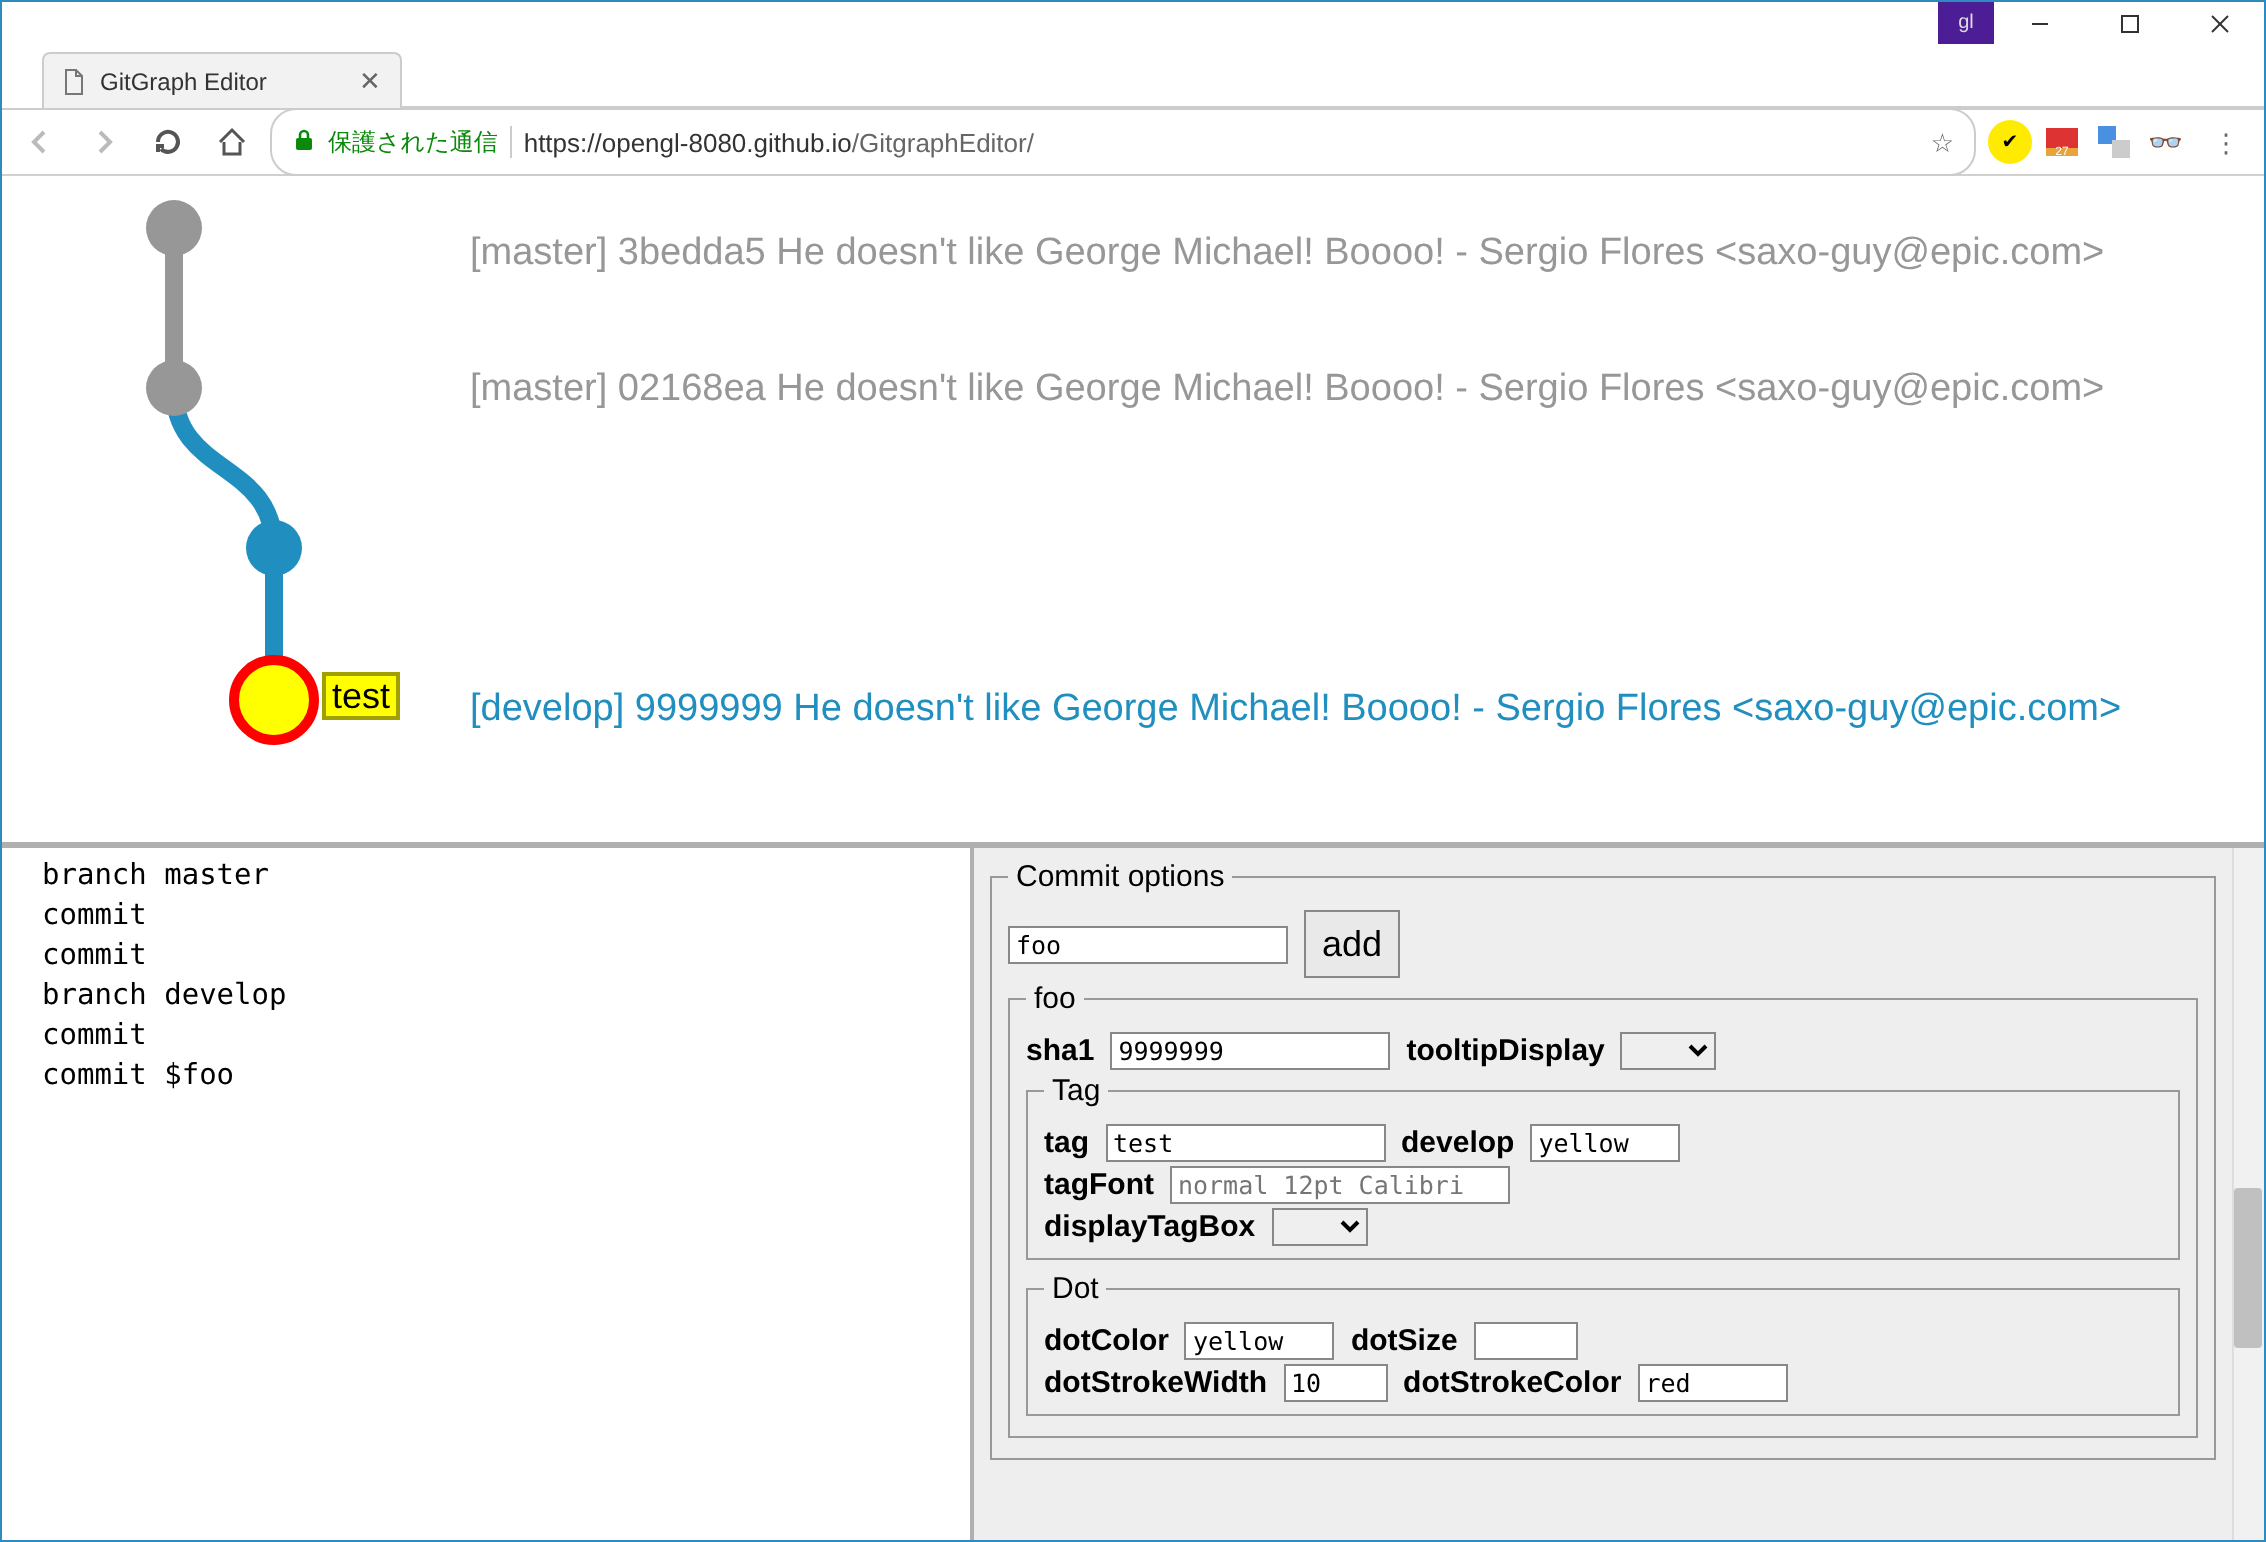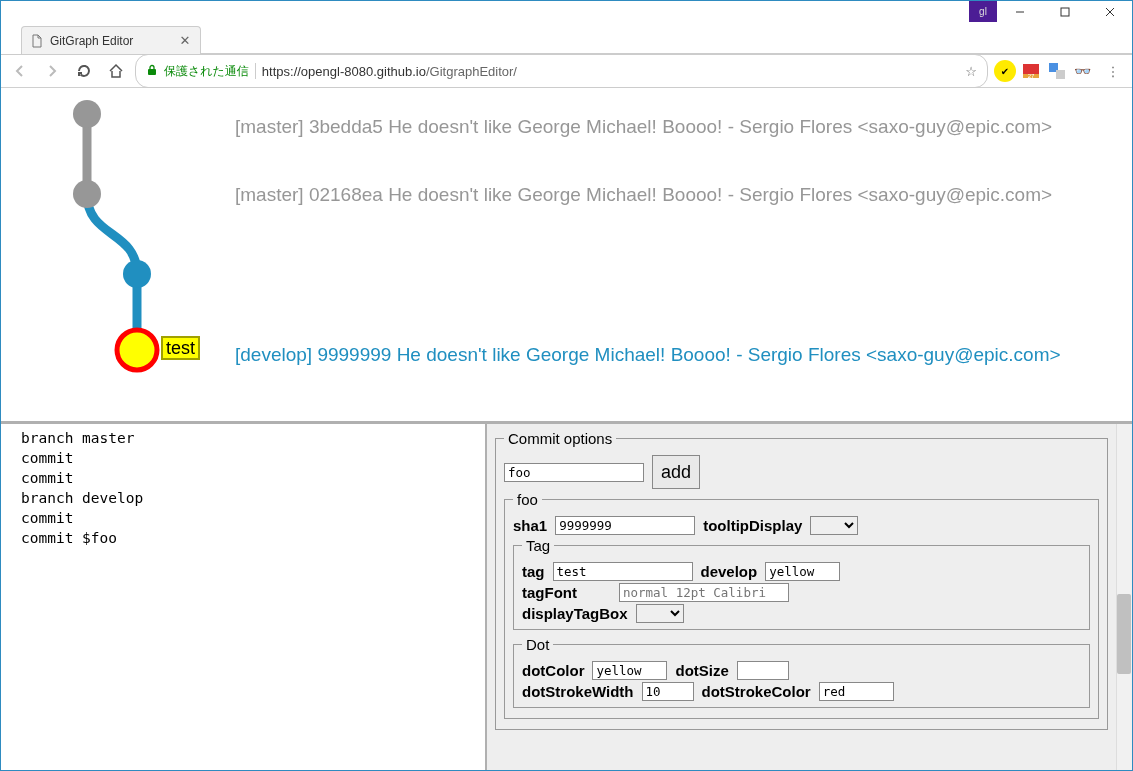--- a/index.html
+++ b/index.html
@@ -43,21 +43,21 @@
   .tag-badge { position:absolute; border:2px solid #a0a000; background:#ffff00; color:#000; font-size:18px; padding: 0 3px; line-height:20px; }
 
   .bottom-split { flex:1; display:flex; border-top: 3px solid #b0b0b0; background:#fff; }
   .dsl-pane { width: 486px; padding: 4px 20px; font-family: "Consolas", monospace; font-size: 14.5px; color:#000; white-space: pre; line-height: 20px; border-right: 2px solid #b0b0b0; }
   .options-pane { flex:1; background:#eee; padding: 4px 24px 4px 8px; overflow:hidden; position:relative; }
 
   fieldset { border:1px solid #999; margin: 2px 0 6px 0; padding: 6px 8px 4px 8px; }
   legend { font-size:15px; padding: 0 4px; }
   .row { display:flex; align-items:center; gap: 8px; flex-wrap: wrap; margin: 2px 0; }
   .lbl { font-weight:bold; font-size:15px; }
-  input[type=text] { border:1px solid #888; background:#fff; font-family: monospace; font-size:12.5px; height:19px; padding: 0 3px; } input.w75 { width:75px; } input.w140 { width:140px; } input.w170 { width:170px;margin-left:34px; } input.w38{width:52px;}
+  input[type=text] { border:1px solid #888; background:#fff; font-family: monospace; font-size:12.5px; height:19px; padding: 0 3px; } input.w75 { width:75px; } input.w140 { width:140px; } input.w170 { width:170px; } input.w38{width:52px;}
   select.small { height:19px; border:1px solid #888; min-width:48px; background:#efefef; }
   button.small { height:34px; border:1px solid #888; background:#e9e9e9; padding:0 8px; font-size:18px; }
 
   .scroll-stub { position:absolute; right:0; top:0; bottom:0; width:16px; background:#f1f1f1; border-left:1px solid #ddd; }
   .scroll-thumb { position:absolute; right:1px; width:14px; background:#c0c0c0; border-radius:2px; }
 </style>
 </head>
 <body>
 
 <div class="titlebar">

